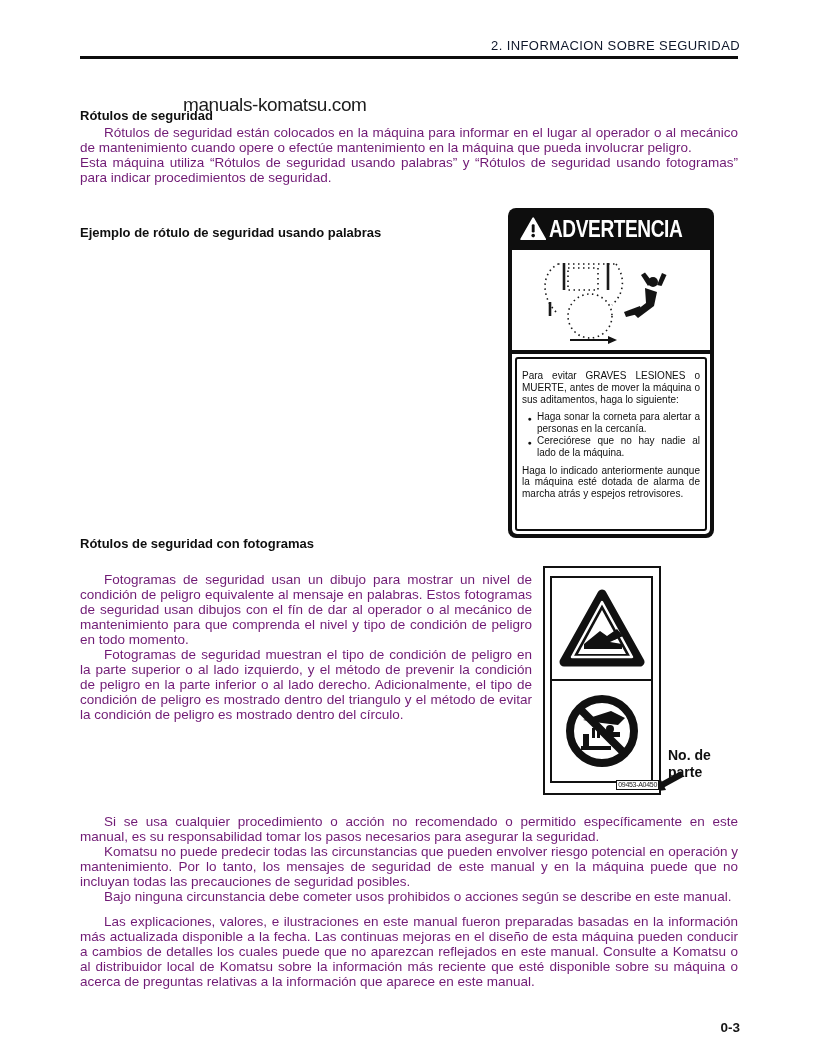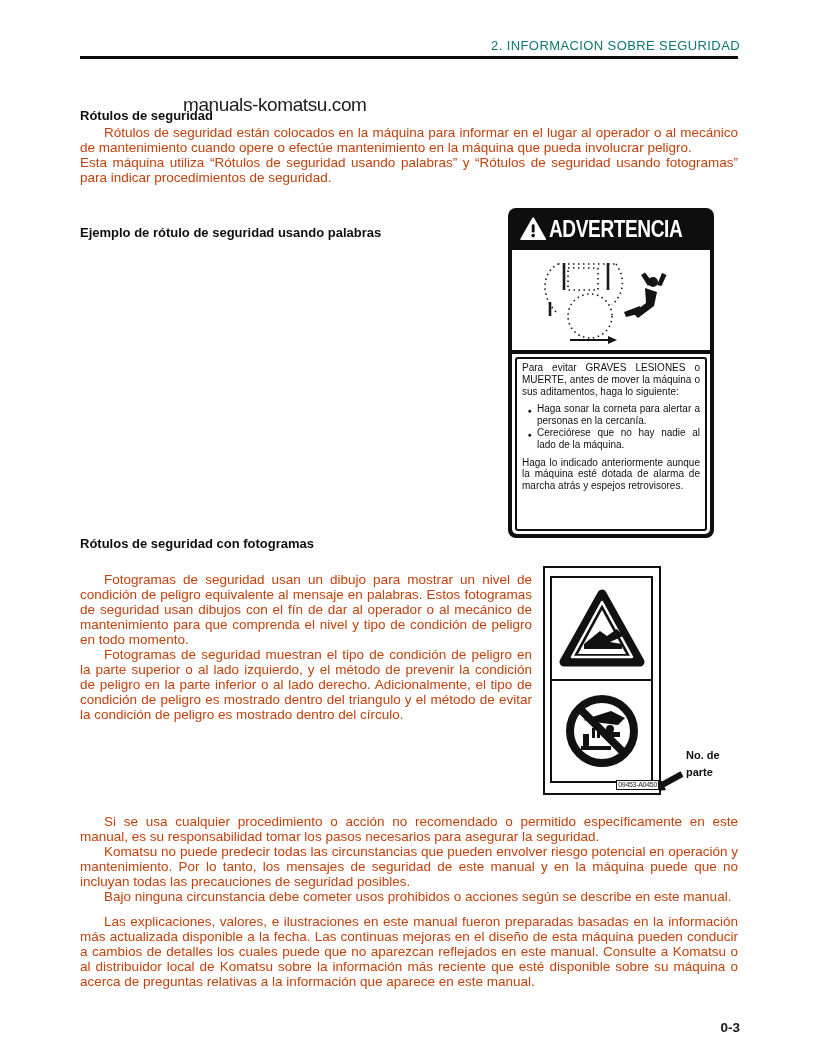--- a/index.html
+++ b/index.html
@@ -10,39 +10,39 @@
     color:#111;
   }
   .page{
     position:relative;
     width:816px;height:1056px;
     background:#ffffff;
     overflow:hidden;
   }
   .hdr{
     position:absolute; top:38px; right:76px;
-    font-size:13px; letter-spacing:0.4px; color:#0f766e;
+    font-size:13px; letter-spacing:0.4px; color:#0f172a;
   }
   .hdr-rule{
     position:absolute; top:56px; left:80px; width:658px; height:3px;
     background:#0d0d0d;
   }
   .watermark{
     position:absolute; left:183px; top:94px;
     font-size:19px; letter-spacing:-0.4px; color:#1d1d1d;
     z-index:5; white-space:nowrap;
   }
   .h-sec{
     position:absolute; left:80px;
     font-size:13px; font-weight:bold; color:#0f0f0f;
     margin:0; white-space:nowrap;
   }
   .textcol{
     position:absolute; left:80px;
-    font-size:13.5px; line-height:15px; color:#c2410c;
+    font-size:13.5px; line-height:15px; color:#701a75;
     text-align:justify;
   }
   .textcol p{margin:0;}
   .indent{text-indent:24px;}
   .gap-top{margin-top:10px !important;}
 
   
   .wsign{
     position:absolute; left:508px; top:208px; width:206px; height:330px;
     background:#0e0e0e; border-radius:8px; box-sizing:border-box;
@@ -58,21 +58,21 @@
   .wsign .pict{
     background:#ffffff; height:100px; border-bottom:4px solid #0e0e0e;
     overflow:hidden;
   }
   .wsign .textarea{
     background:#ffffff; height:180px; box-sizing:border-box; padding:3px;
     border-bottom-left-radius:5px; border-bottom-right-radius:5px;
   }
   .wsign .textbox{
     border:2px solid #0e0e0e; border-radius:3px; height:100%;
-    box-sizing:border-box; padding:3px 5px; overflow:hidden;
+    box-sizing:border-box; padding:11px 5px; overflow:hidden;
     font-size:10px; line-height:11.8px; text-align:justify; color:#101010;
   }
   .wsign .intro{margin:0 0 6px 0;}
   .wsign .outro{margin:6px 0 0 0;}
   .brow{display:flex;}
   .bmark{width:15px; text-align:center; font-size:7px; padding-top:2px; flex:0 0 15px;}
   .btext{flex:1; text-align:justify;}
 
   
   .psign{
@@ -86,22 +86,22 @@
   .pcell{
     height:100px; display:flex; align-items:center; justify-content:center;
   }
   .pcell.top{border-bottom:2px solid #111; height:101px;}
   .part-strip{
     position:absolute; right:0px; top:212px; z-index:6;
     font-size:7px; line-height:8px; letter-spacing:-0.3px;
     border:1px solid #111; background:#fff; padding:0 1px; color:#222;
   }
   .part-label{
-    position:absolute; left:686px; top:747px;
-    font-size:11px; font-weight:bold; line-height:17px; color:#0f0f0f;
+    position:absolute; left:668px; top:747px;
+    font-size:14px; font-weight:bold; line-height:17px; color:#0f0f0f;
   }
   .part-arrow{
     position:absolute; left:646px; top:766px;
   }
   .pagenum{
     position:absolute; top:1020px; right:76px;
     font-size:13.5px; font-weight:bold; color:#141414;
   }
 </style>
 </head>

